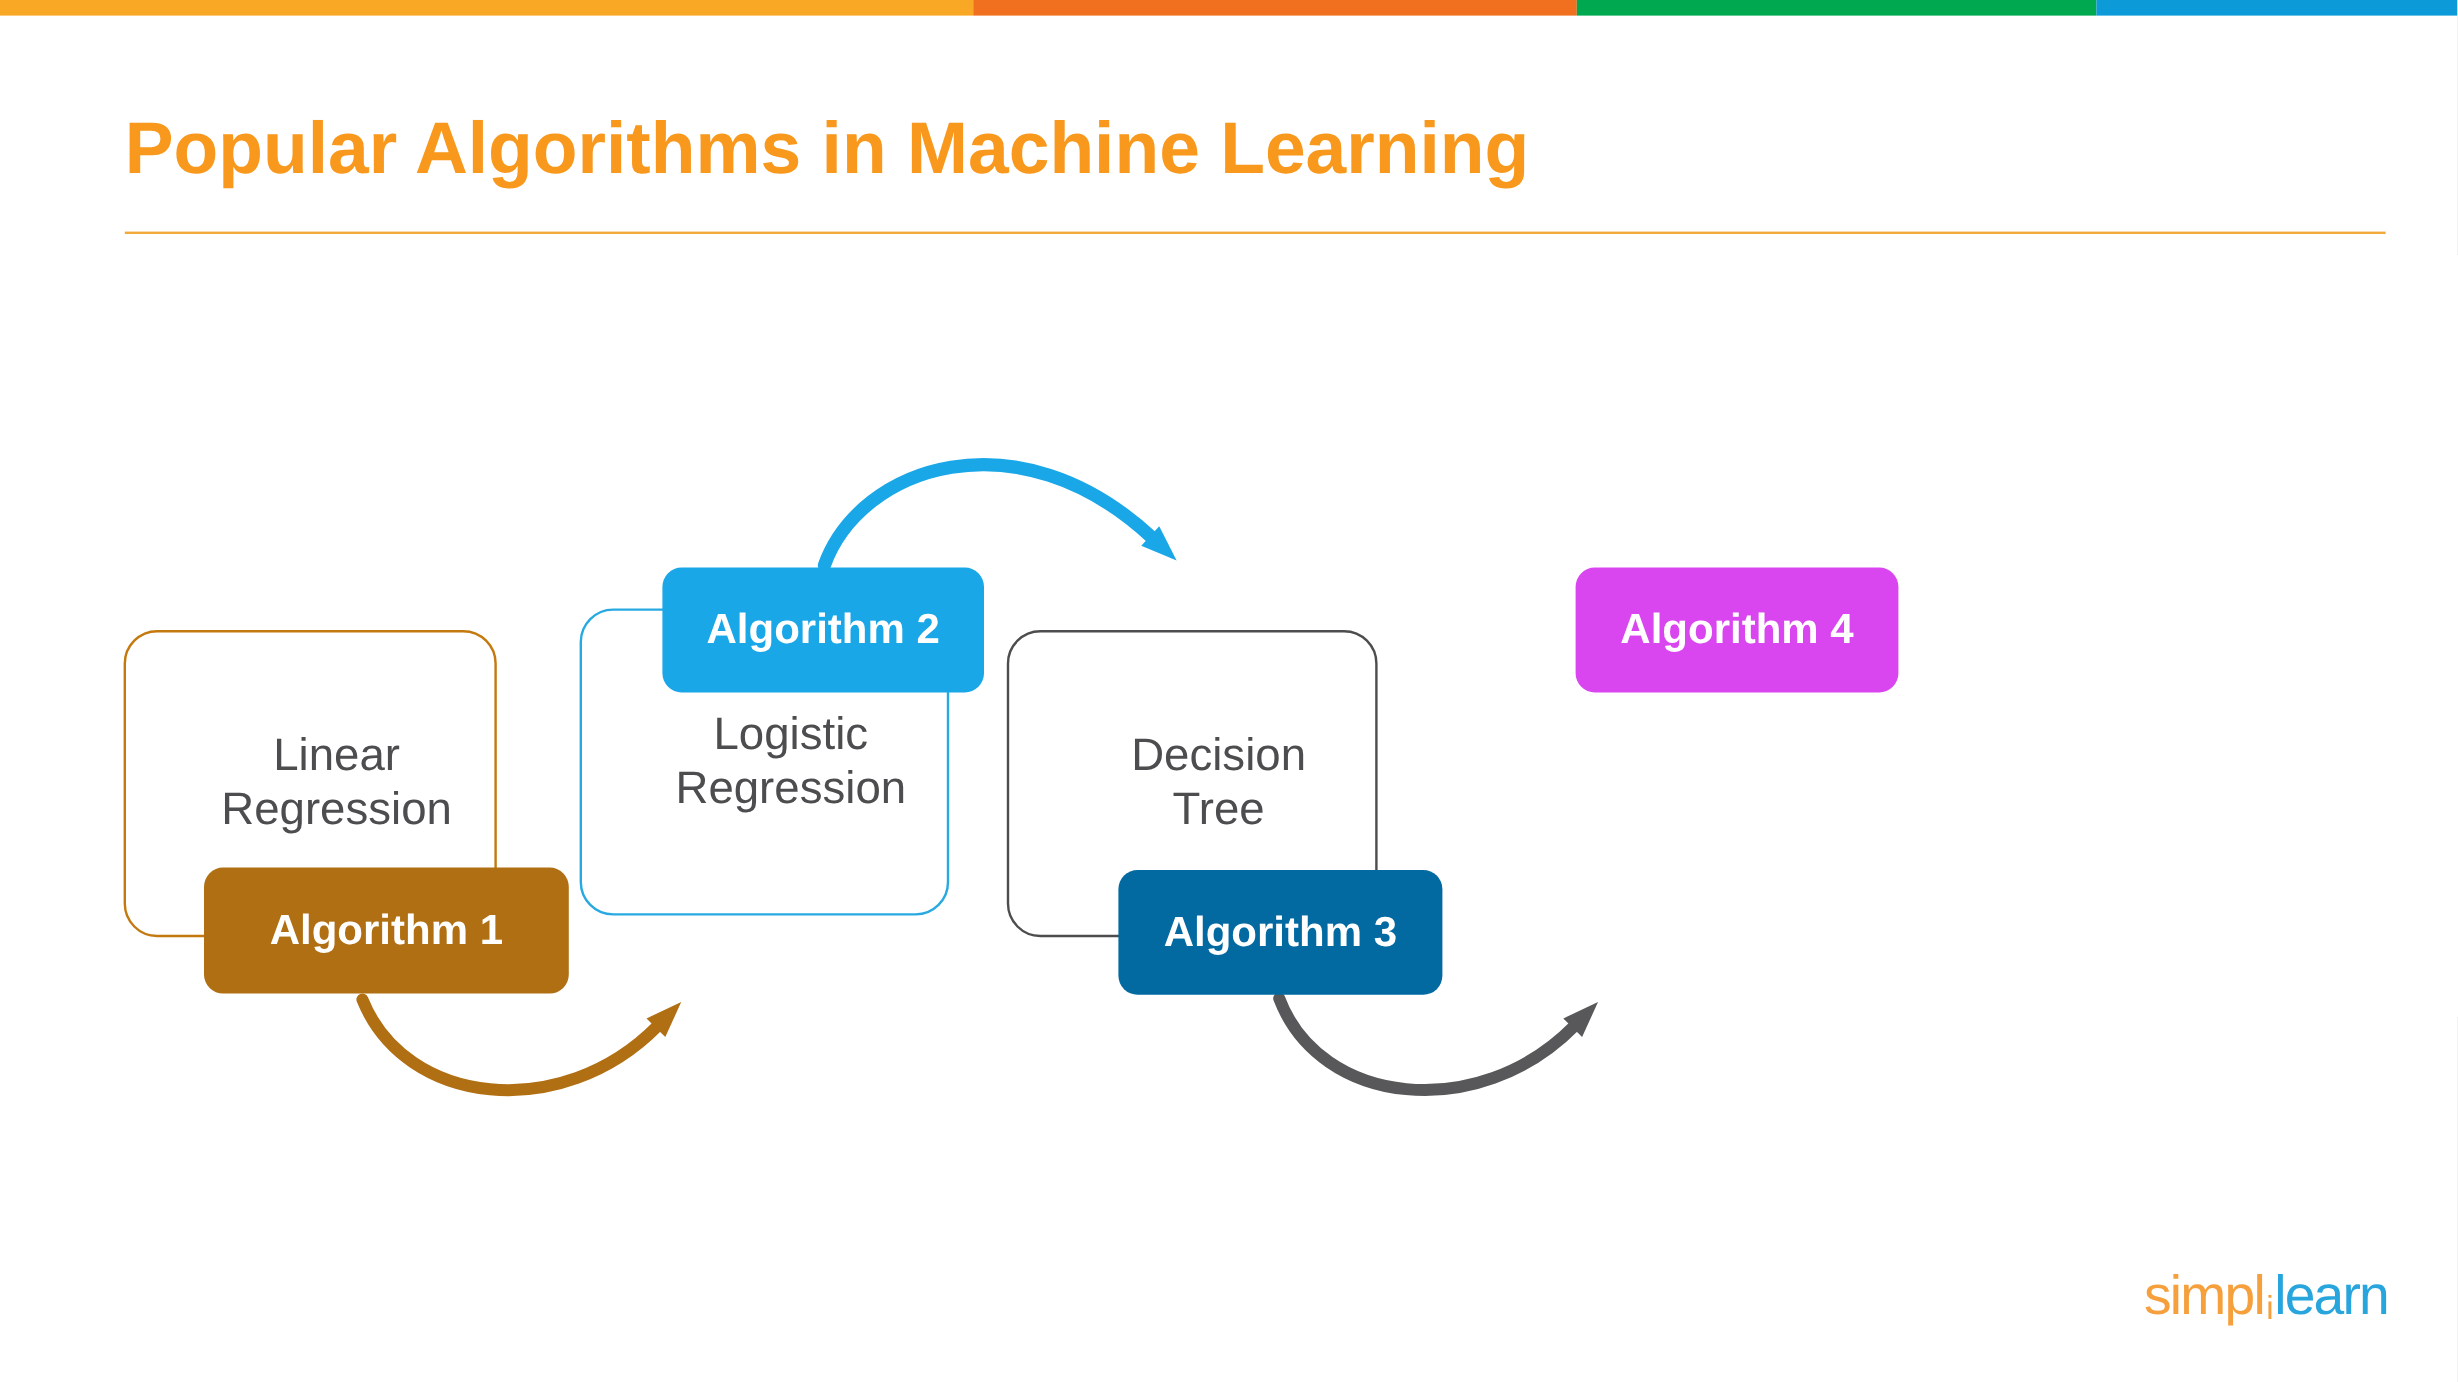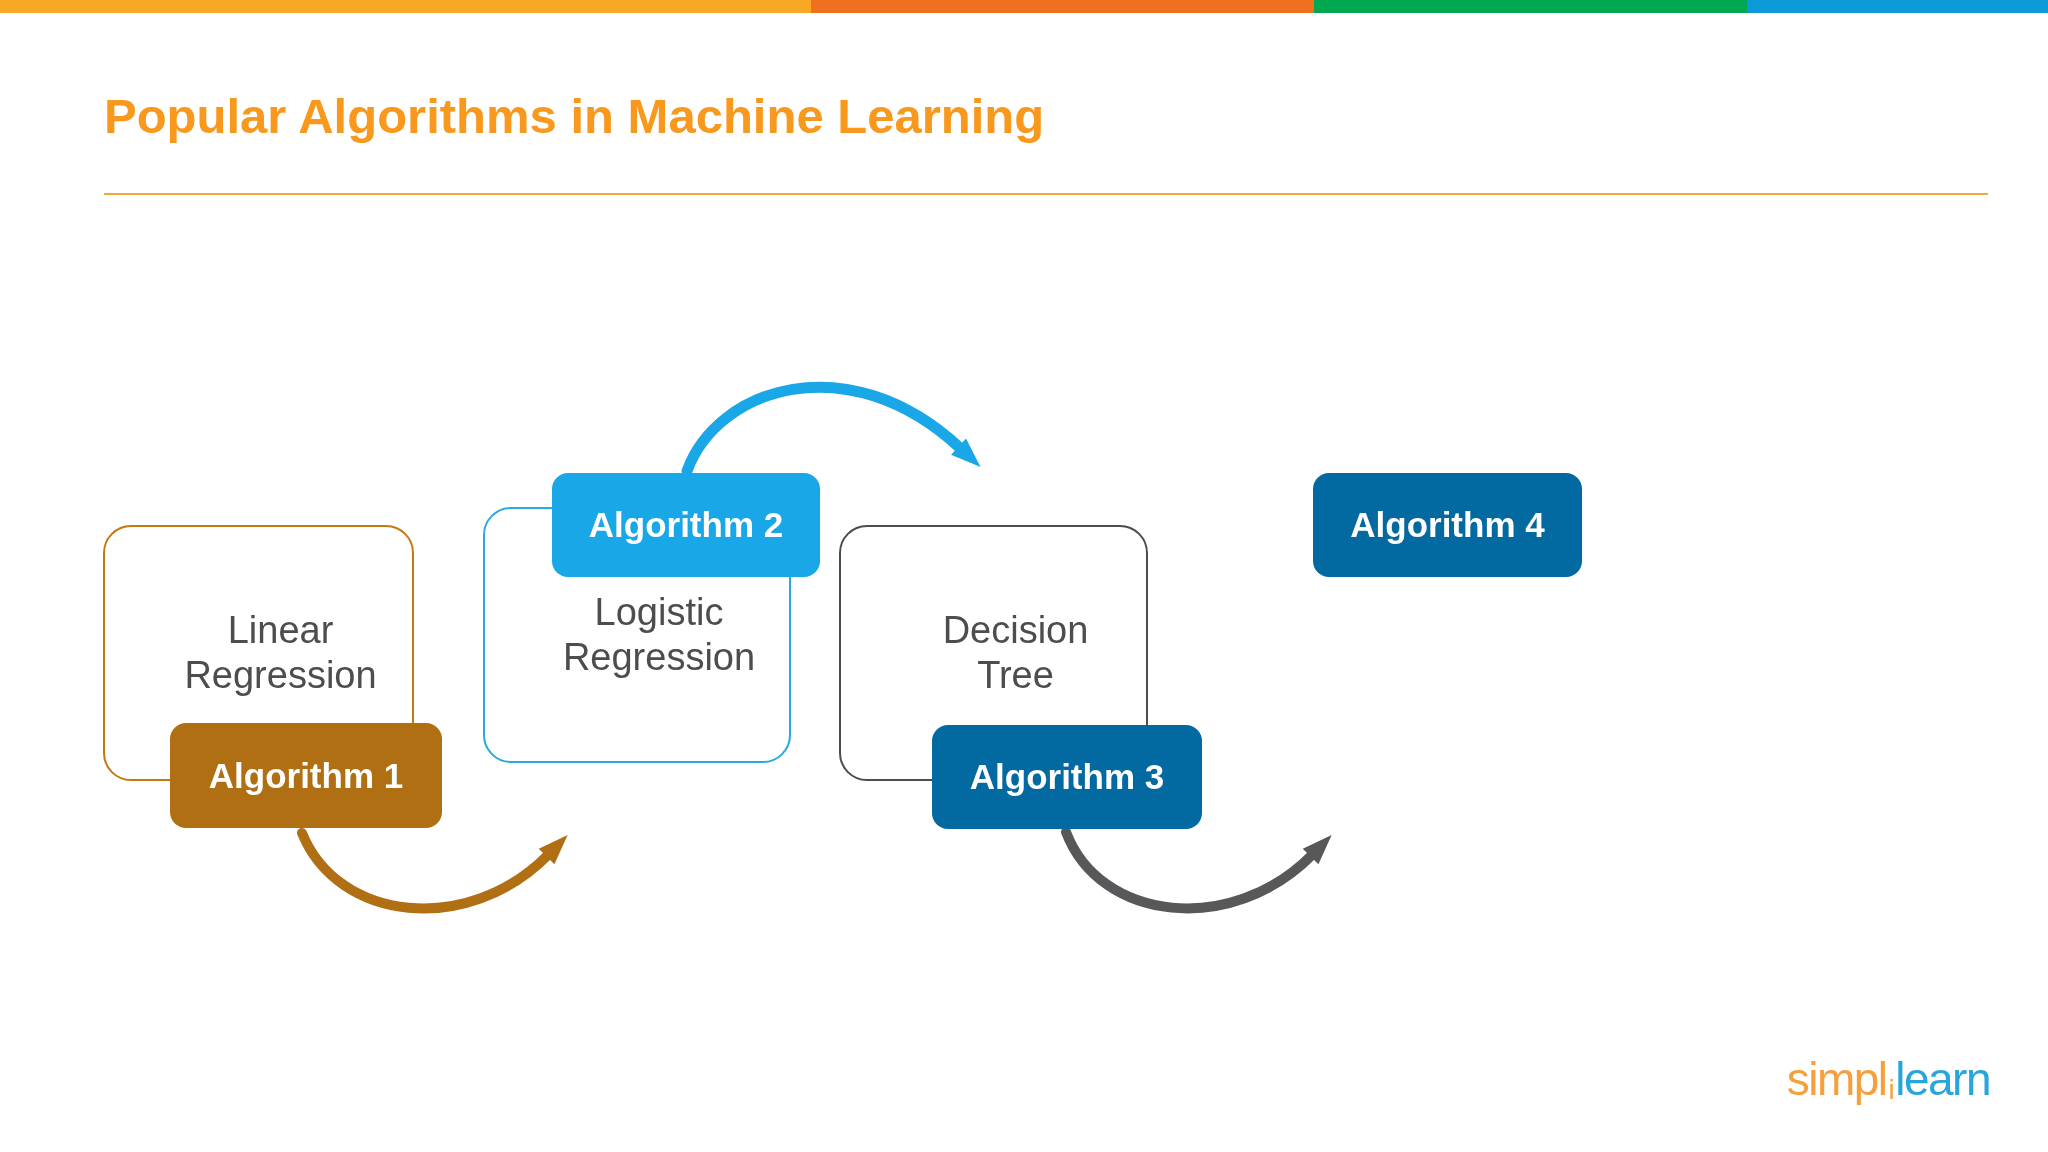--- a/index.html
+++ b/index.html
@@ -14,21 +14,21 @@
   
   .topbar { position:absolute; left:0; top:0; width:2048px; height:13px; display:flex; }
   .topbar .seg1 { width:811px;  height:13px; background:#F9A825; }
   .topbar .seg2 { width:503px;  height:13px; background:#F0701F; }
   .topbar .seg3 { width:433px;  height:13px; background:#00A94F; }
   .topbar .seg4 { width:301px;  height:13px; background:#0C9BD8; }
 
   
   .title {
     position:absolute; left:104px; top:88px;
-    font-size:49px; font-weight:bold; color:#F8981D;
+    font-size:61px; font-weight:bold; color:#F8981D;
     line-height:1.15; white-space:nowrap;
   }
   .title-rule {
     position:absolute; left:104px; top:193px;
     width:1884px; height:2px; background:#F1A93B;
   }
 
   
   .arrows { position:absolute; left:0; top:0; z-index:1; }
 
@@ -49,24 +49,24 @@
     border-radius:16px;
     display:flex; align-items:center; justify-content:center;
     color:#ffffff; font-size:35px; font-weight:bold;
   }
 
   .box1 { left:103px;  top:525px; width:307px; height:252px; border:2.5px solid #C4790E; }
   .box2 { left:483px;  top:507px; width:304px; height:252px; border:2.5px solid #29A9E1; }
   .box3 { left:839px;  top:525px; width:305px; height:252px; border:2.5px solid #4D4D4F; }
   .box4 { left:1245px; top:525px; width:305px; height:250px; border:2.5px solid #F2BC2B; }
 
-  .badge1 { left:170px;  top:723px; width:272px; height:105px; background:#B06F12; }
+  .badge1 { left:170px;  top:723px; width:304px; height:105px; background:#B06F12; }
   .badge2 { left:552px;  top:473px; width:268px; height:104px; background:#1AA7E8; }
   .badge3 { left:932px;  top:725px; width:270px; height:104px; background:#0369a1; }
-  .badge4 { left:1313px; top:473px; width:269px; height:104px; background:#0369a1; }
+  .badge4 { left:1313px; top:473px; width:269px; height:104px; background:#d946ef; }
 
   
   .logo {
     position:absolute; right:58px; bottom:46px;
     font-size:46px; letter-spacing:-1.5px; white-space:nowrap;
   }
   .logo .lg-orange { color:#F5A03C; }
   .logo .lg-i { color:#F5A03C; font-size:0.6em; vertical-align:-0.14em; margin:0 2px; }
   .logo .lg-blue { color:#27A5DC; }
 </style>

